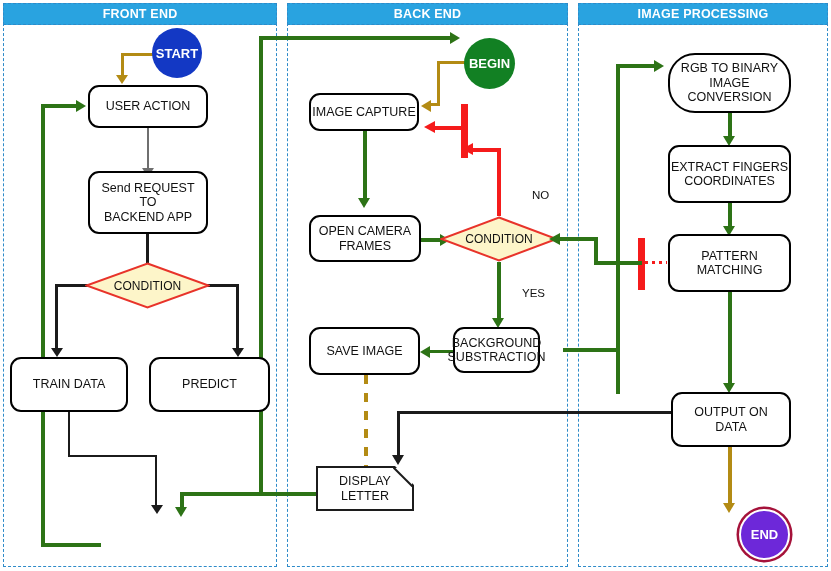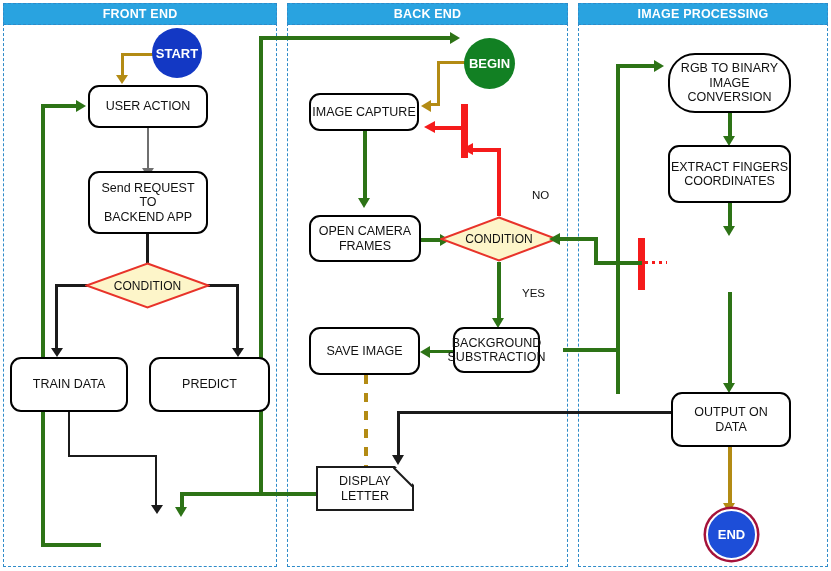--- a/index.html
+++ b/index.html
@@ -19,21 +19,21 @@
   .note{background:#ffffff;border:2px solid #1c1c1c;font-size:12.5px;}
   .note .foldcut{position:absolute;top:-2px;right:-2px;width:0;height:0;
         border-left:19px solid transparent;border-top:19px solid #ffffff;}
   .diamond{position:absolute;display:flex;align-items:center;justify-content:center;}
   .diamond .shape{position:absolute;inset:0;}
   .diamond .lbl{position:relative;font-size:12px;color:#111;z-index:2;text-align:right;}
   .circle{position:absolute;border-radius:50%;display:flex;align-items:center;justify-content:center;
         color:#ffffff;font-weight:bold;font-size:13px;}
   .circle.start{background:#1338c4;}
   .circle.begin{background:#128023;}
-  .circle.end{background:#1d4ed8;border:2.5px solid #ffffff;box-shadow:0 0 0 2.5px #a5123a;}
+  .circle.end{background:#6d28d9;border:2.5px solid #ffffff;box-shadow:0 0 0 2.5px #a5123a;margin-left:33px;}
 
   
   .seg{position:absolute;}
   .g{background:#2d7316;}   
   .k{background:#1b1b1b;}   
   .y{background:#b38b14;}   
   .r{background:#f51b1b;}   
   .gray{background:#6f6f6f;}
   .bar{position:absolute;background:#f51b1b;}
   .dashv{position:absolute;}
@@ -235,20 +235,24 @@
     <span>RGB TO BINARY</span>
     <span>IMAGE</span>
     <span>CONVERSION</span>
   </div>
 
   <div class="node proc" style="left:668px;top:145px;width:123px;height:58px;flex-direction:column;">
     <span>EXTRACT FINGERS</span>
     <span>COORDINATES</span>
   </div>
 
+  <div class="node proc" style="left:668px;top:234px;width:123px;height:58px;flex-direction:column;">
+    <span>PATTERN</span>
+    <span>MATCHING</span>
+  </div>
 
   <div class="node proc" style="left:671px;top:392px;width:120px;height:55px;flex-direction:column;">
     <span>OUTPUT ON</span>
     <span>DATA</span>
   </div>
 
   <div class="circle end" style="left:706px;top:509px;width:47px;height:47px;">
     <span>END</span>
   </div>
 

